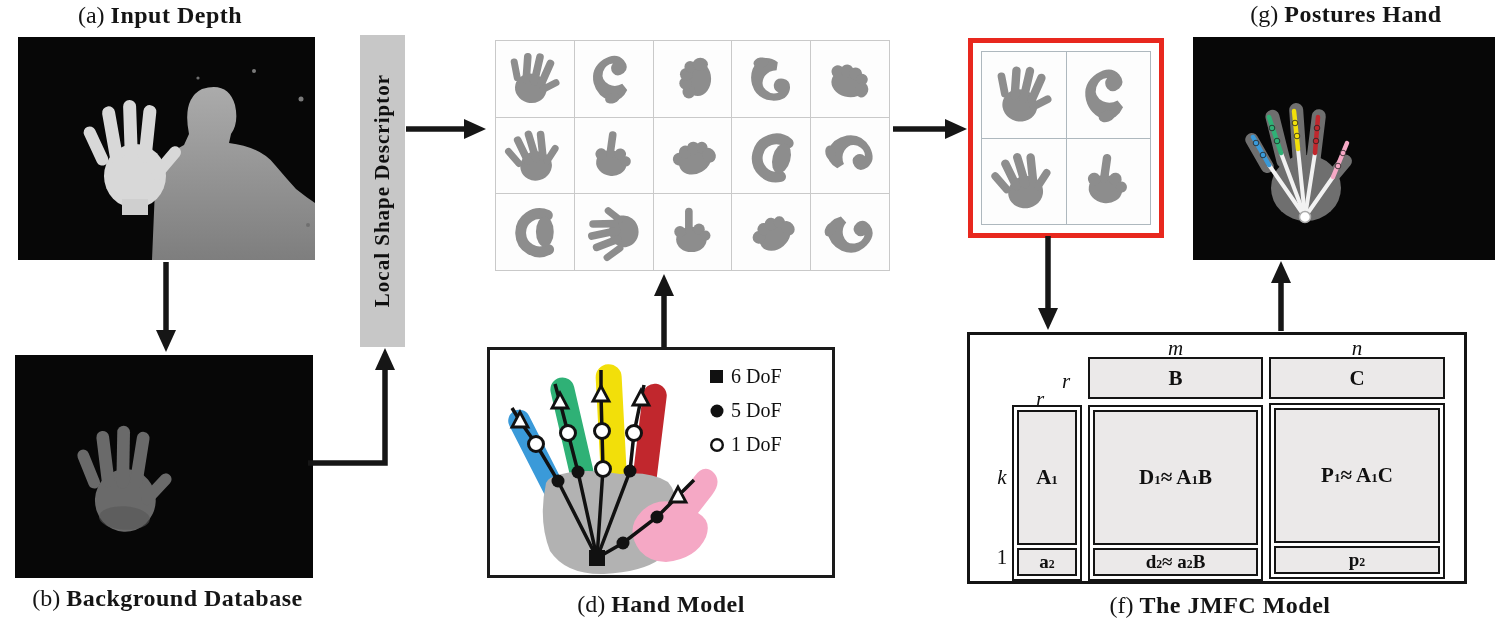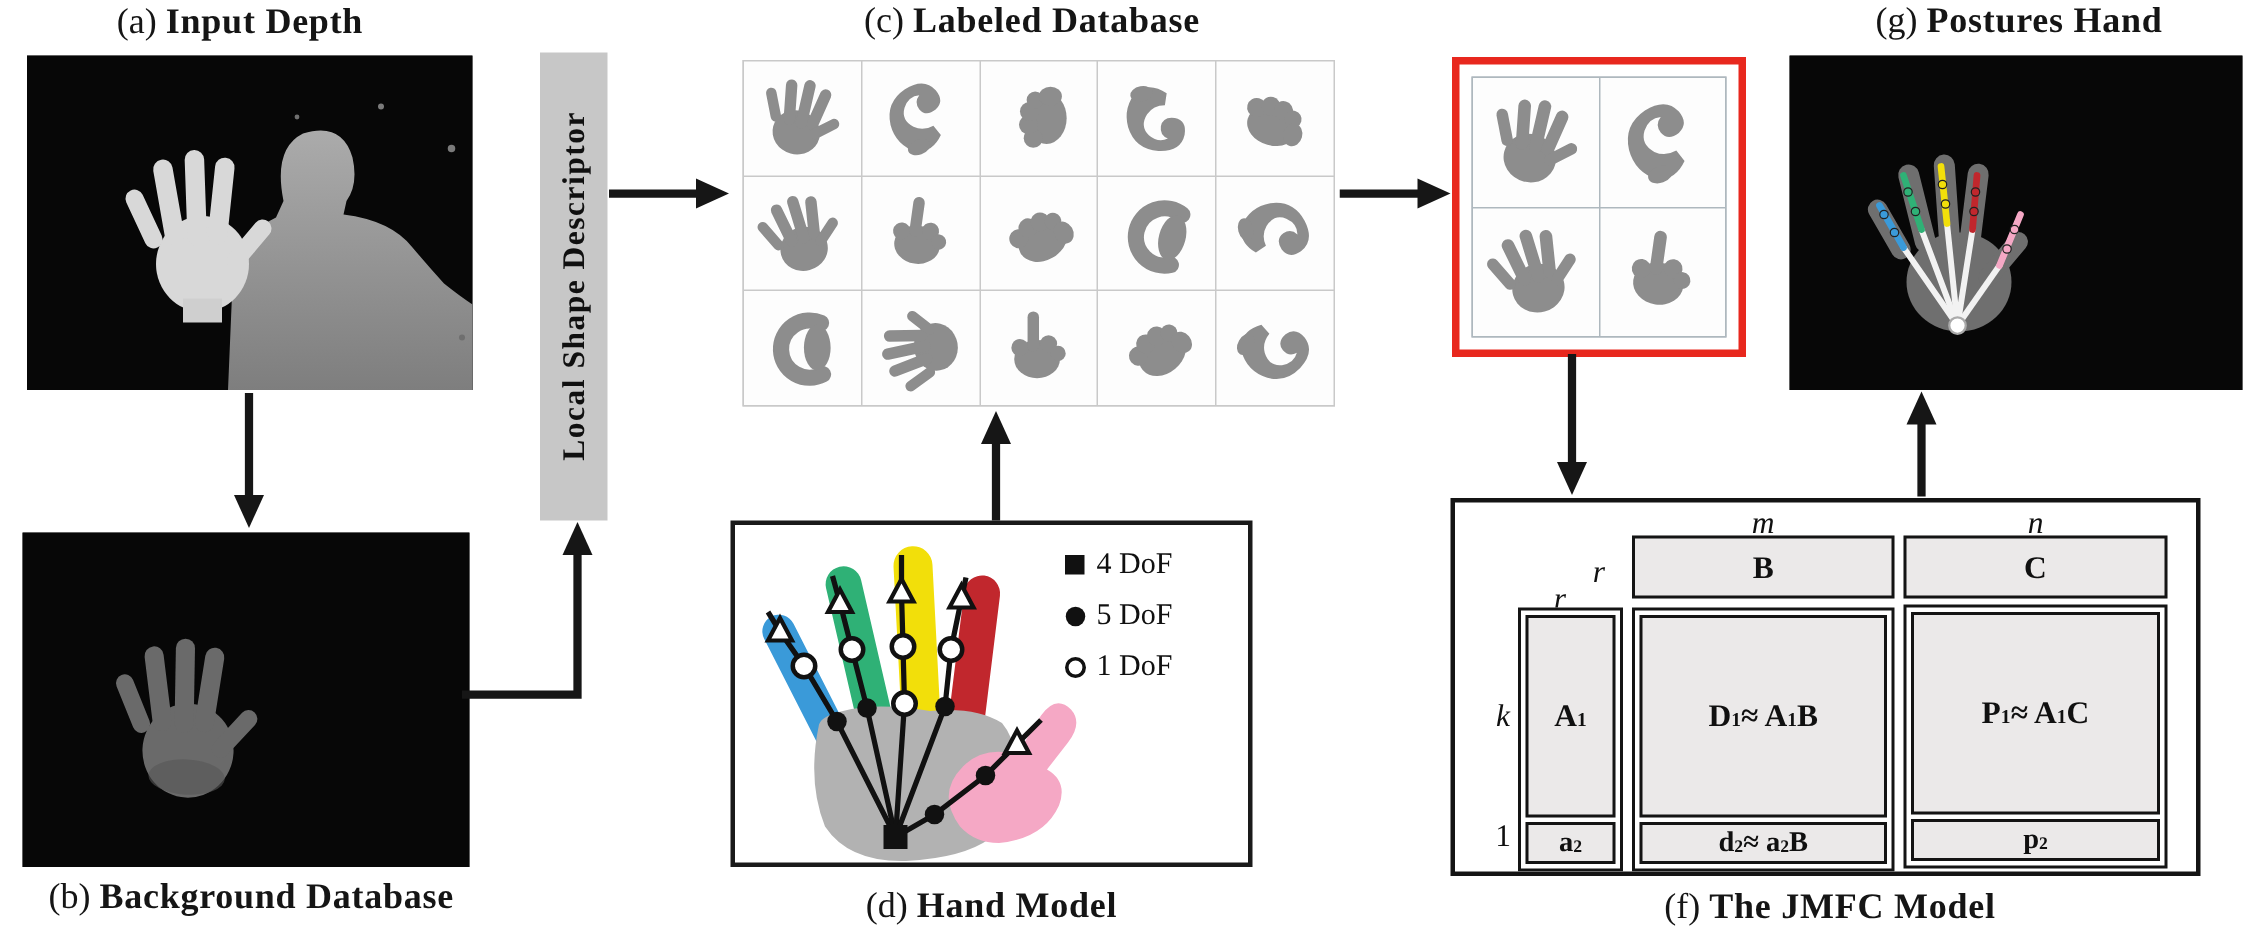--- a/index.html
+++ b/index.html
@@ -99,23 +99,20 @@
       <symbol id="hand-pinch">
         <path class="hstroke" d="M70,24 A30,30 0 1 0 72,78" stroke-width="17" stroke-linecap="round"></path>
         <ellipse cx="66" cy="50" rx="14" ry="24"></ellipse>
       </symbol>
     </defs>
   </svg>
 
   <div class="caption" style="left:10px;top:2px;width:300px">
     <span class="cap-label">(a)</span><span class="cap-title">Input Depth</span>
   </div>
-  <div class="caption" style="left:488px;top:1px;width:400px">
-    <span class="cap-label">(c)</span><span class="cap-title">Labeled Database</span>
-  </div>
   <div class="caption" style="left:1196px;top:1px;width:300px">
     <span class="cap-label">(g)</span><span class="cap-title">Postures Hand</span>
   </div>
   <div class="caption" style="left:0px;top:585px;width:335px">
     <span class="cap-label">(b)</span><span class="cap-title">Background Database</span>
   </div>
   <div class="caption" style="left:487px;top:591px;width:348px">
     <span class="cap-label">(d)</span><span class="cap-title">Hand Model</span>
   </div>
   <div class="caption" style="left:1000px;top:592px;width:440px">
@@ -337,21 +334,21 @@
         <polygon points="109,35 101,50 117,50"></polygon>
           <polygon points="149,39 141,54 157,54"></polygon>
         <polygon points="186,136 178,151 194,151"></polygon>
       </g>
     </svg>
     <div class="legend">
       <div class="legend-row">
         <svg width="16" height="16">
             <rect x="1" y="2" width="13" height="13" fill="#111"></rect>
           </svg>
-        <span>4 DoF</span>
+        <span>6 DoF</span>
       </div>
       <div class="legend-row">
         <svg width="16" height="16">
             <circle cx="8" cy="9" r="6.5" fill="#111"></circle>
           </svg>
         <span>5 DoF</span>
       </div>
       <div class="legend-row">
         <svg width="16" height="16">
             <circle cx="8" cy="9" r="5.8" fill="#fff" stroke="#111" stroke-width="2.4"></circle>

